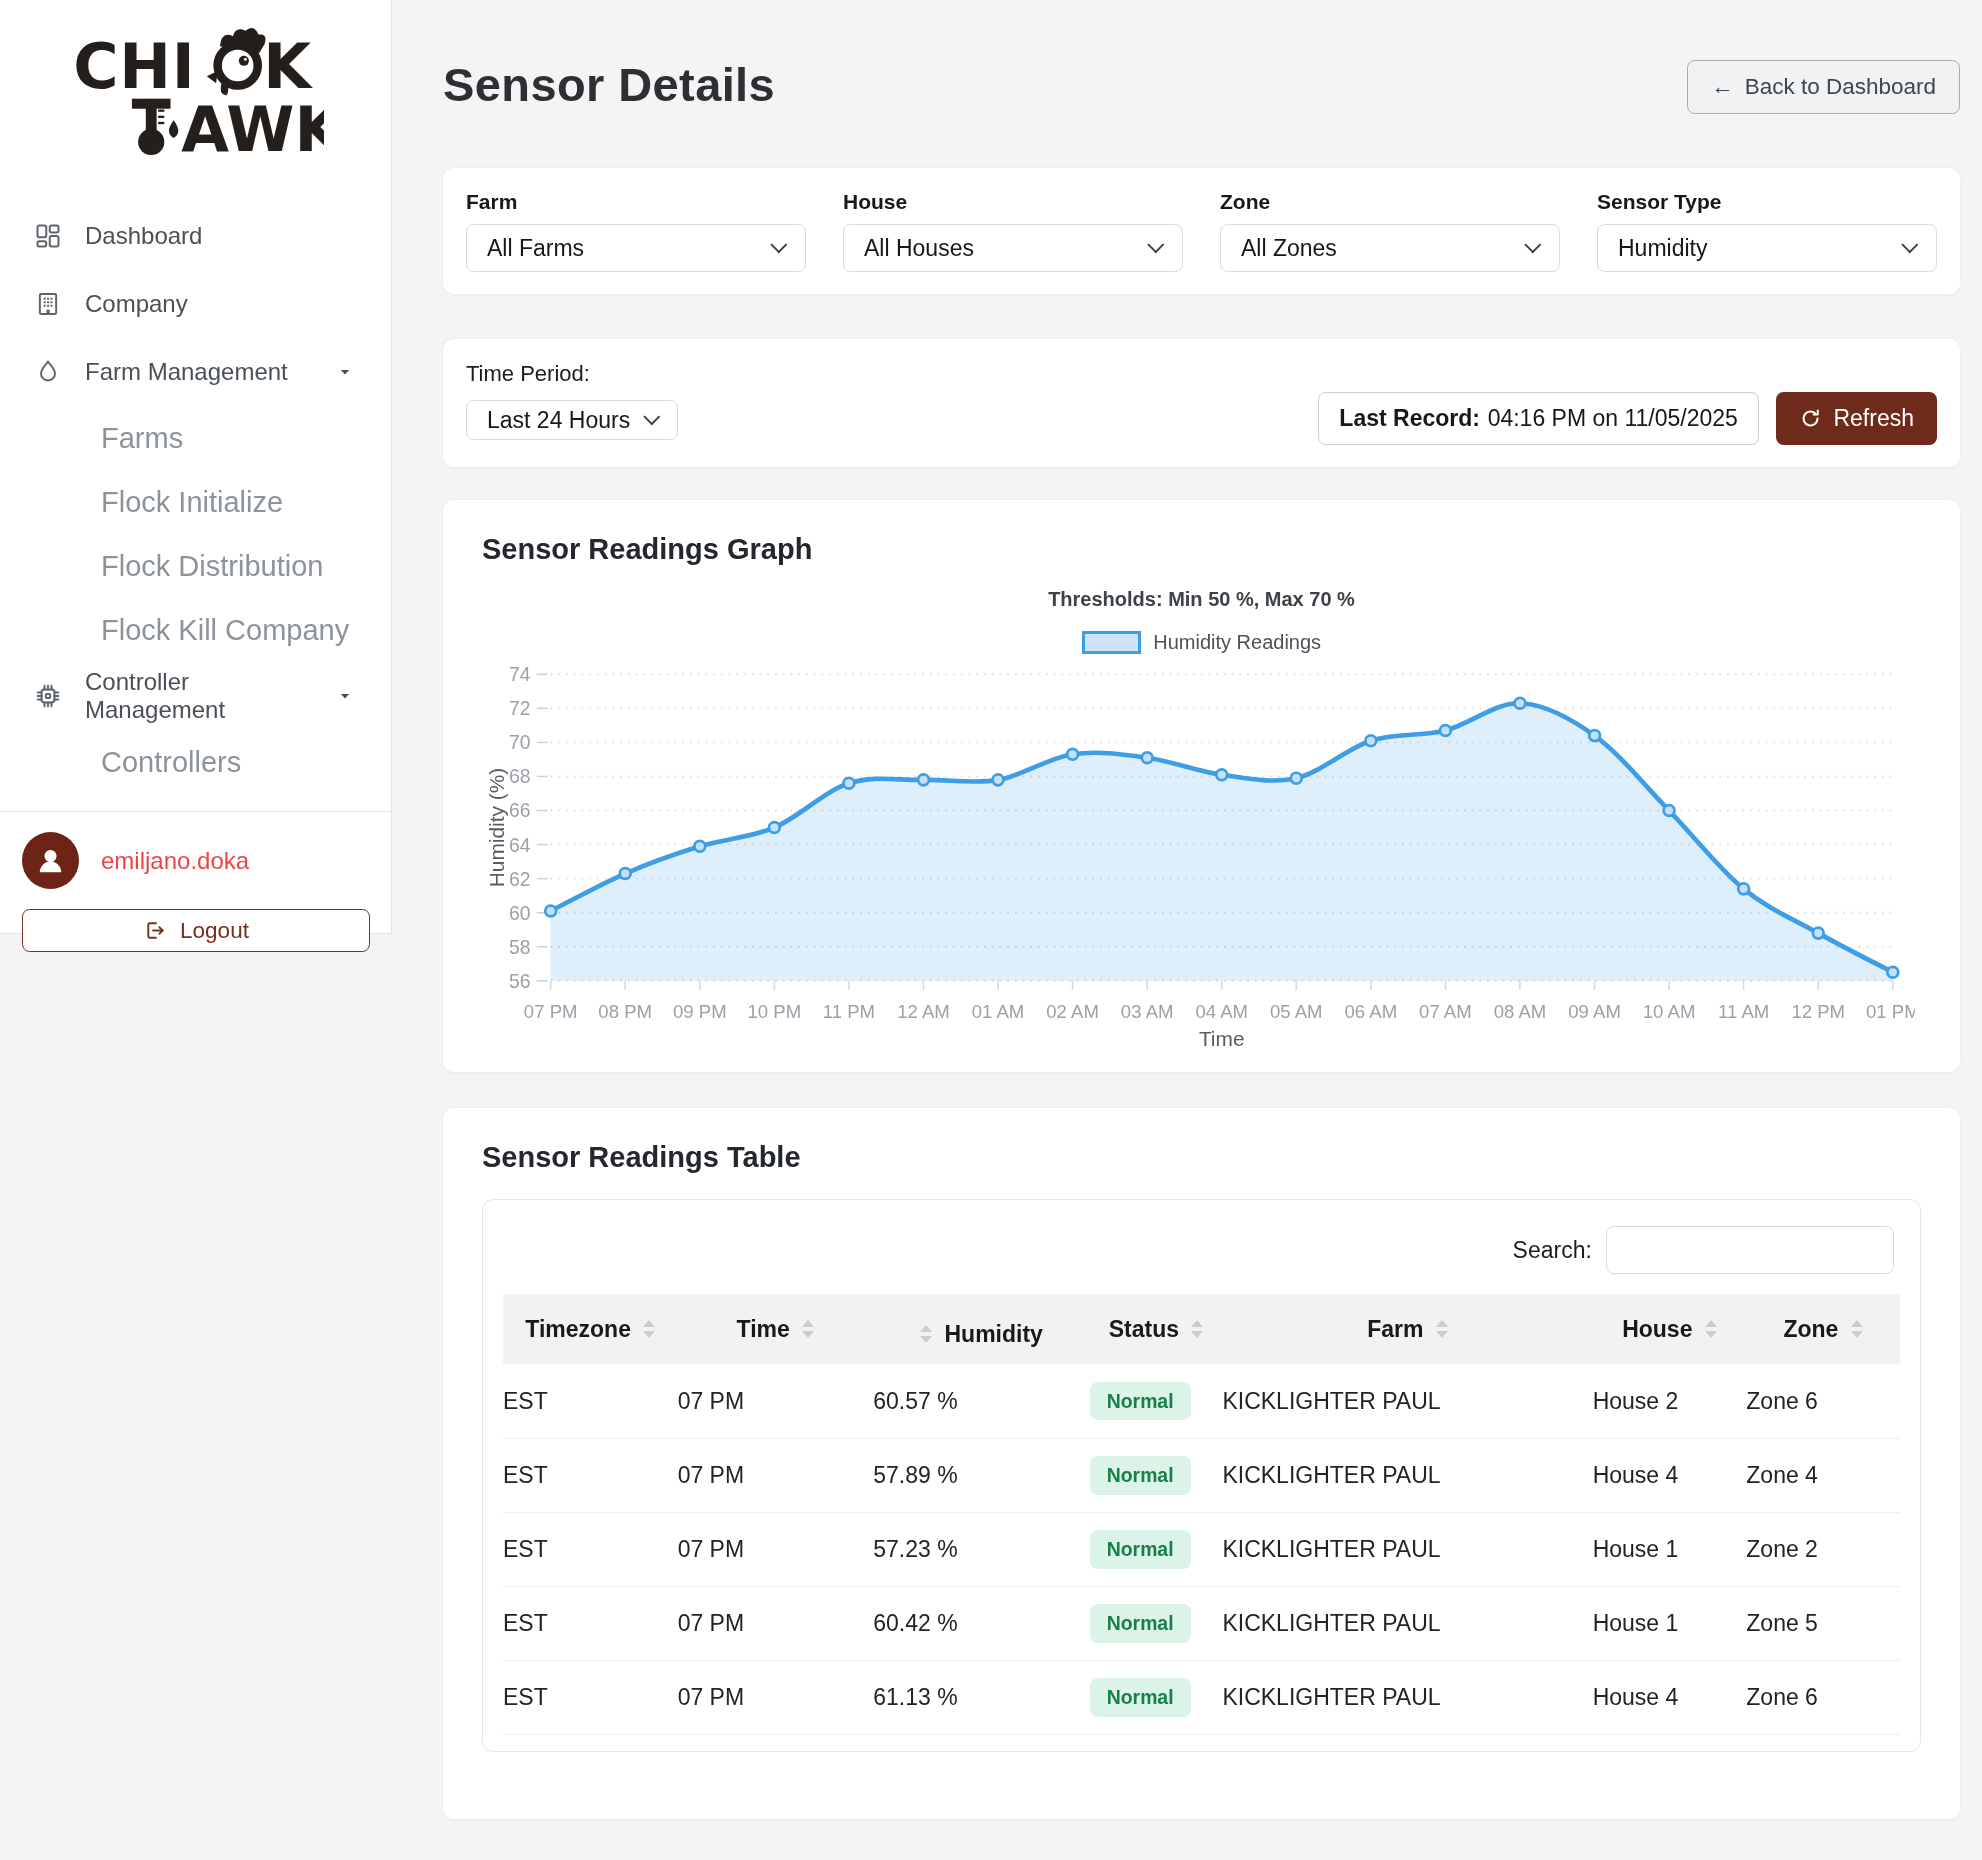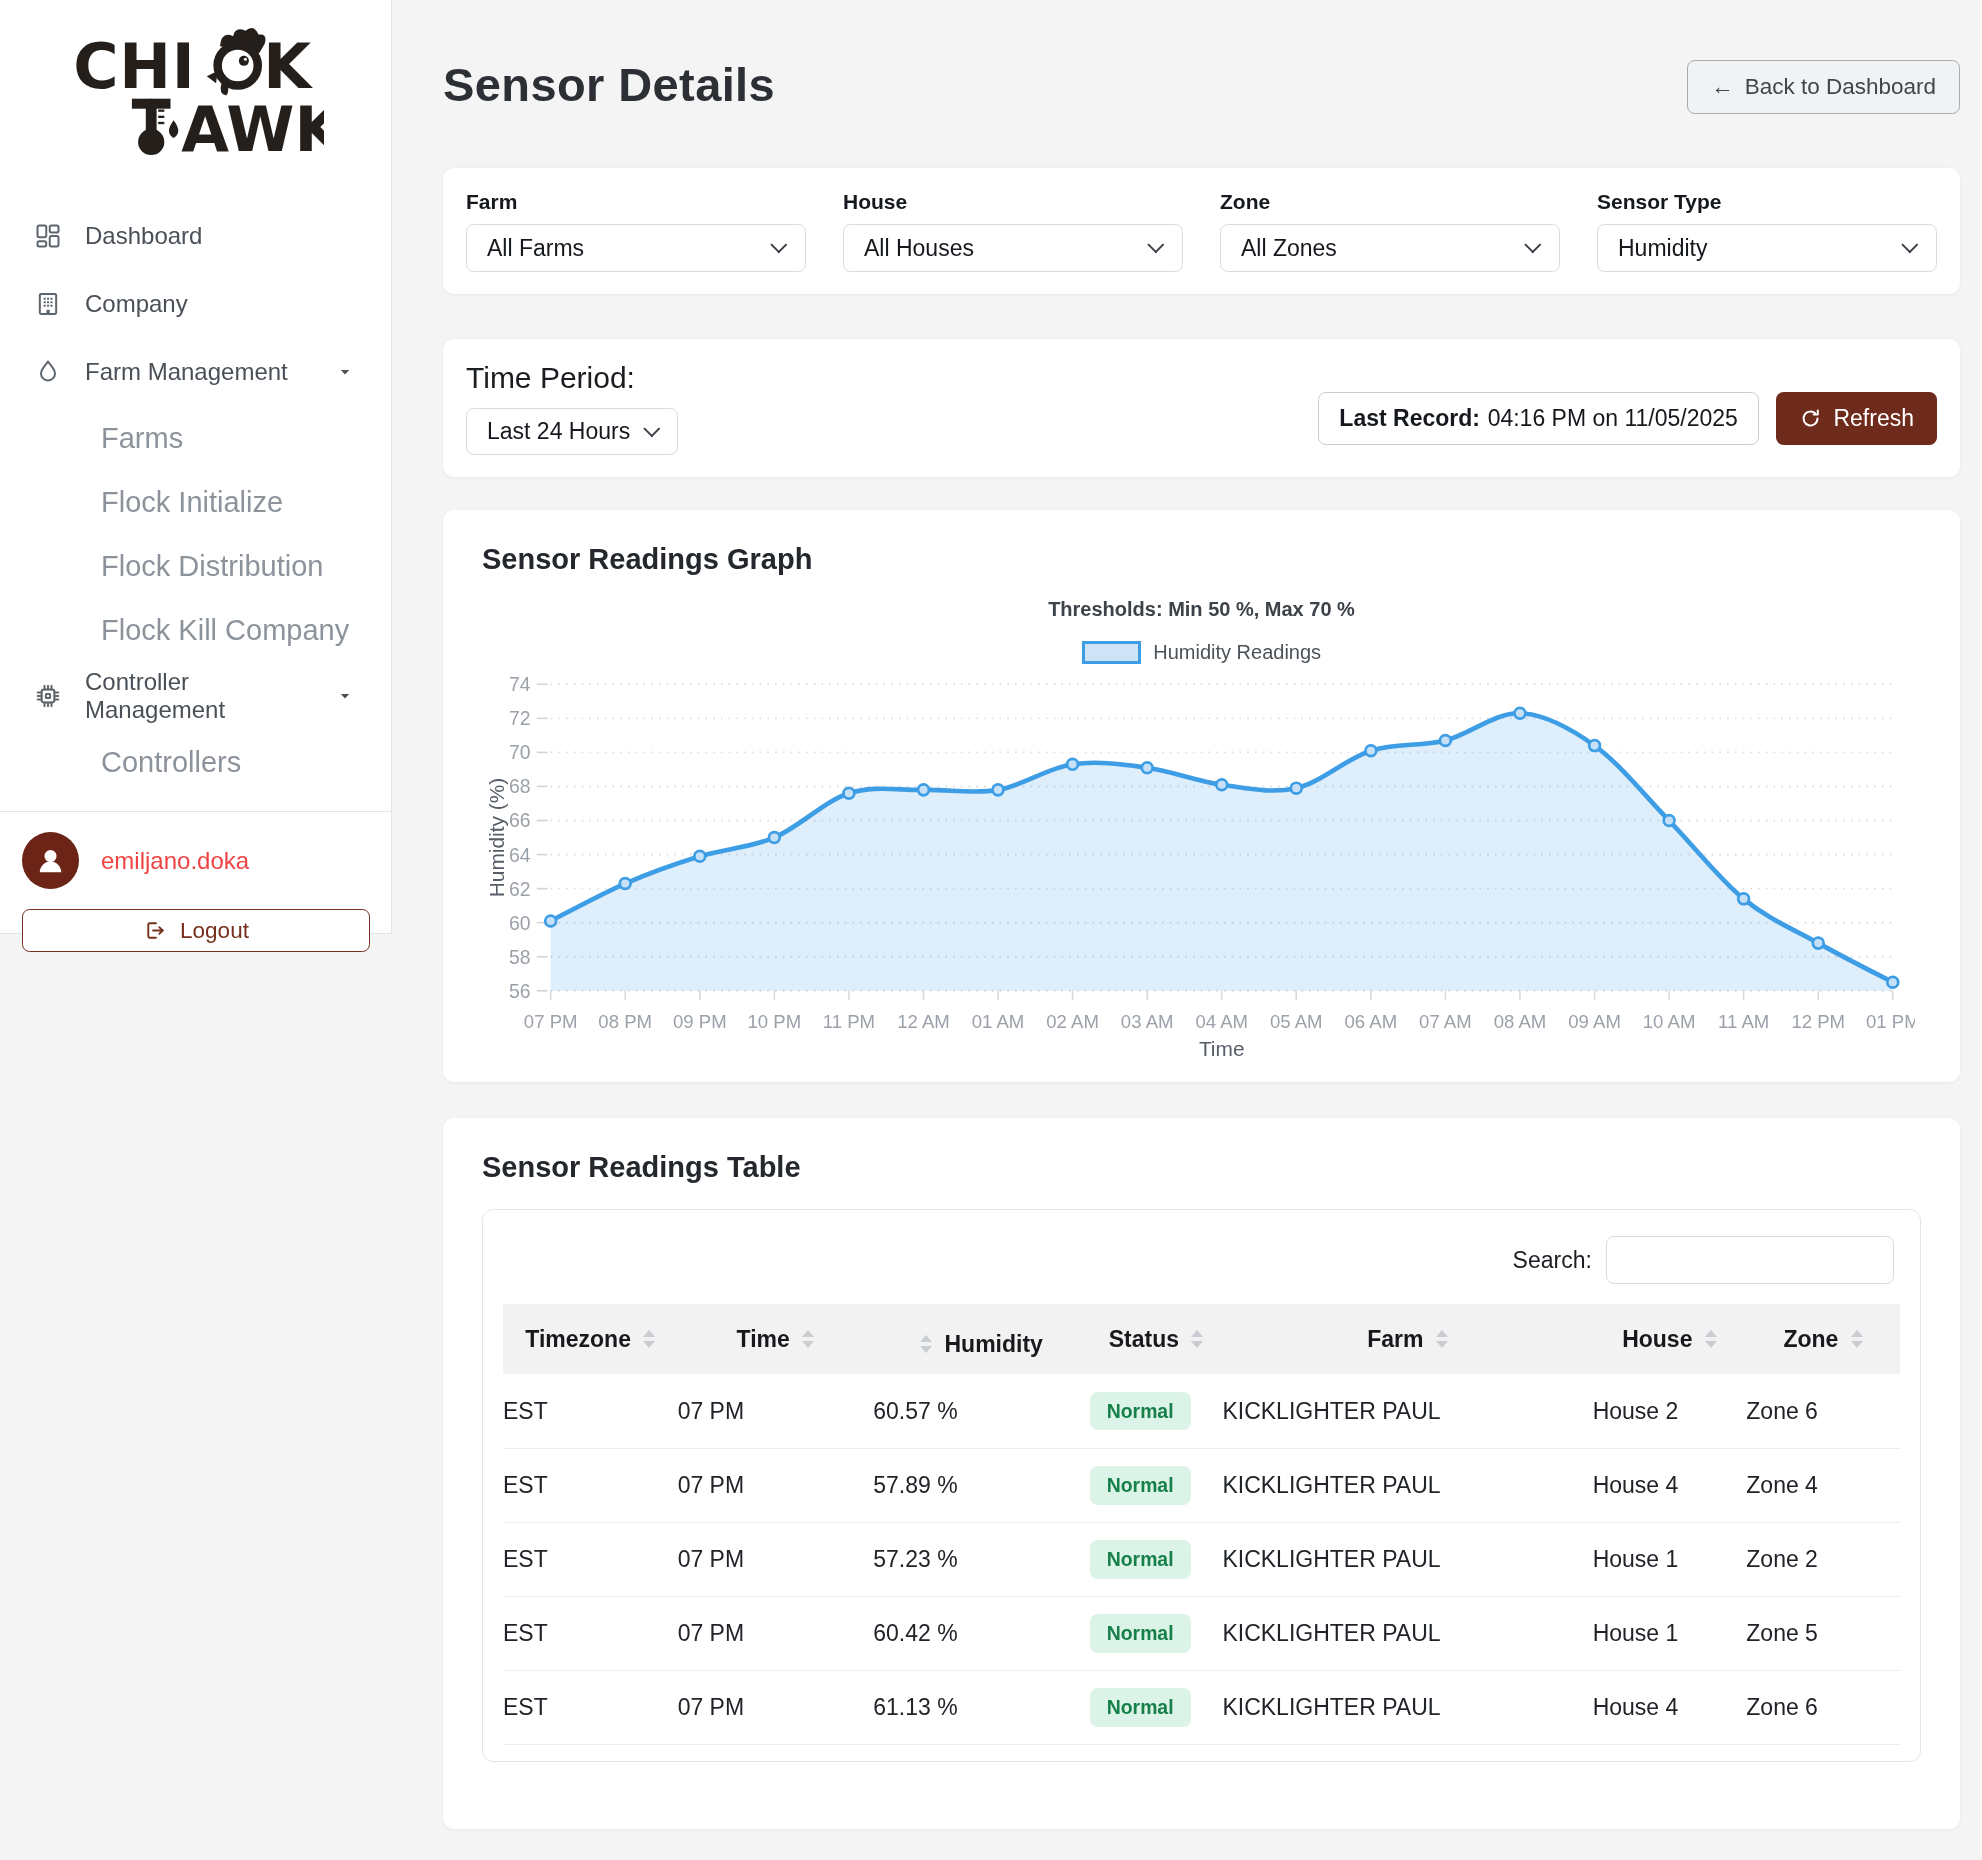--- a/index.html
+++ b/index.html
@@ -56,23 +56,23 @@
   .f-label { font-size:21px; font-weight:bold; color:#15181c; margin-bottom:10px; }
   .select {
     height:48px; border:1.5px solid #d8dbdf; border-radius:7.7px; background:#fff;
     display:flex; align-items:center; justify-content:space-between; padding:0 20px;
     font-size:23px; color:#15181c; cursor:pointer;
   }
   .chev { width:11.6px; height:11.6px; border-right:2.3px solid #3a3f45; border-bottom:2.3px solid #3a3f45;
     transform:rotate(45deg) translate(-2.3px,-2.3px); }
   
   .time-card { margin-top:45px; padding:22px 23px; display:flex; align-items:flex-start; }
-  .tp-label { font-size:30px; color:#1a1d21; margin-bottom:13px; }
+  .tp-label { font-size:22px; color:#1a1d21; margin-bottom:13px; }
   .tp-btn {
-    height:47px; padding:8px 20px; border:1.5px solid #d8dbdf; border-radius:7.7px; background:#fff;
+    height:40px; padding:8px 20px; border:1.5px solid #d8dbdf; border-radius:7.7px; background:#fff;
     font-size:23px; color:#15181c; display:inline-flex; align-items:center; gap:15.5px; cursor:pointer;
   }
   .tp-right { margin-left:auto; display:flex; gap:17px; margin-top:31px; }
   .last-record {
     height:53px; border:1.5px solid #c9ced4; border-radius:7.7px; background:#fff;
     display:flex; align-items:center; padding:0 20px; font-size:23px; color:#15181c; white-space:nowrap;
   }
   .last-record b { margin-right:7.7px; }
   .refresh-btn {
     height:53px; padding:0 23px; border:none; border-radius:7.7px; background:#6e2a1b; color:#fff;

